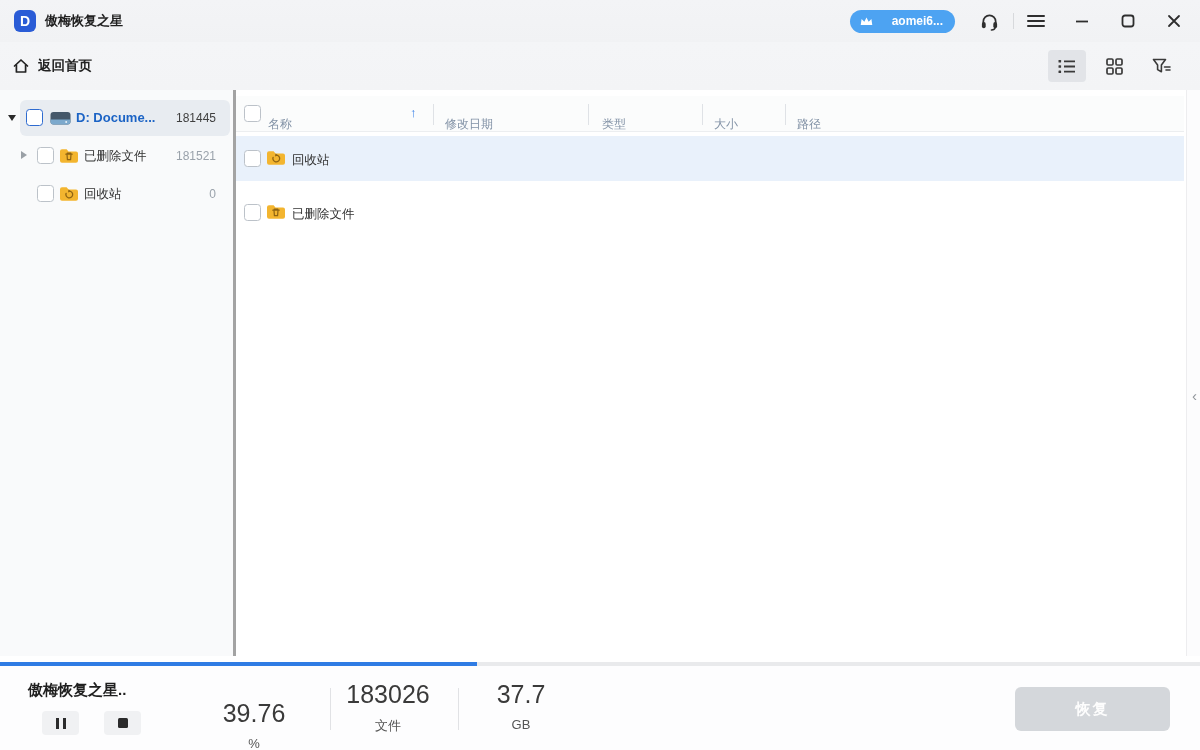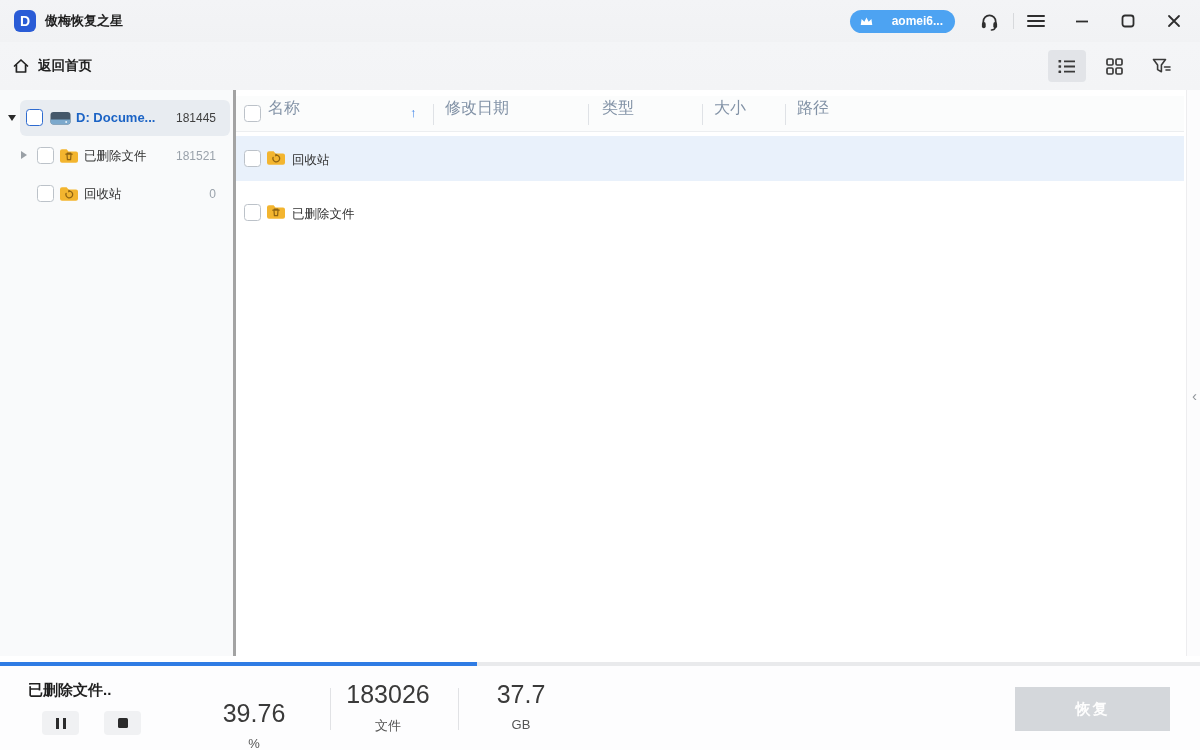--- a/index.html
+++ b/index.html
@@ -46,21 +46,21 @@
   .cbx.blue { border-color:#2e6bd0; }
   .tree-ico { position:absolute; top:10px; }
   .tree-label { position:absolute; top:10px; font-size:12.5px; color:#333; white-space:nowrap; }
   .tree-label.drive { font-weight:bold; color:#1b63c5; font-size:13px; top:9.5px; }
   .tree-count { position:absolute; right:20px; top:11px; font-size:12px; color:#9aa2ab; }
   .tree-count.dark { color:#3f3f3f; }
 
   .content { position:absolute; top:90px; left:236px; width:964px; height:566px; background:#fff; }
   .thead { position:absolute; top:6px; left:0; width:948px; height:36px; background:#fbfcfc; border-bottom:1px solid #eceef0; }
   .thead .cbx { left:8px; top:9px; }
-  .th { position:absolute; top:2px; font-size:16px; color:#8292a6; }
+  .th { position:absolute; top:20px; font-size:12px; color:#8292a6; }
   .sort-arrow { position:absolute; left:174px; top:9px; color:#3b82e8; font-size:13px; font-weight:bold; cursor:pointer; }
   .col-sep { position:absolute; top:8px; width:1px; height:21px; background:#dfe2e6; }
   .trow { position:absolute; left:0; width:948px; height:45px; cursor:pointer; }
   .trow.selected { background:#e9f1fb; }
   .trow .cbx { left:8px; top:14px; }
   .row-ico { position:absolute; left:30px; top:14px; }
   .row-name { position:absolute; left:56px; top:16px; font-size:12.5px; color:#333; }
   .scroll-track { position:absolute; right:0; top:0; width:14px; height:566px; background:#fcfcfd;
     border-left:1px solid #ededef; }
   .panel-chevron { position:absolute; right:3px; top:298px; color:#90959b; font-size:15px; cursor:pointer; line-height:1; }
@@ -73,21 +73,21 @@
   .ctl-btn { position:absolute; top:45px; width:37px; height:24px; background:#f0f1f3; border:none; border-radius:4px;
     display:flex; align-items:center; justify-content:center; cursor:pointer; }
   .pause-btn { left:42px; } .stop-btn { left:104px; }
   .pause-glyph { display:flex; gap:4px; } .pause-glyph i { display:block; width:3px; height:11px; background:#2b2b2b; }
   .stop-glyph { width:10px; height:10px; background:#2b2b2b; border-radius:1.5px; }
   .stat { position:absolute; top:14px; text-align:center; }
   .stat-value { font-size:25px; color:#3a3a3a; }
   .stat-label { font-size:13px; color:#555; margin-top:8px; }
   .stat-sep { position:absolute; top:22px; width:1px; height:42px; background:#e1e2e5; }
   .recover-btn { position:absolute; right:30px; top:21px; width:155px; height:44px; background:#d4d7db; border:none;
-    border-radius:0; color:#fdfdfd; font-size:15px; font-weight:bold; cursor:default; letter-spacing:2px;
+    border-radius:6px; color:#fdfdfd; font-size:15px; font-weight:bold; cursor:default; letter-spacing:2px;
     font-family:"Liberation Sans","DejaVu Sans",sans-serif; }
   svg { display:block; }
 </style>
 </head>
 <body>
 
 <div class="window">
 
   <header class="titlebar">
     <div class="tb-left">
@@ -242,21 +242,21 @@
 
     <div class="scroll-track"></div>
     <span class="panel-chevron">‹</span>
   </main>
 
   <div class="progress">
     <div class="progress-fill" style="width: 39.76%;"></div>
   </div>
 
   <footer class="footer">
-    <div class="status-text">已删除文件..</div>
+    <div class="status-text">傲梅恢复之星..</div>
     <button class="ctl-btn pause-btn">
       <span class="pause-glyph">
           <i></i>
           <i></i>
         </span>
     </button>
     <button class="ctl-btn stop-btn">
       <span class="stop-glyph"></span>
     </button>
 

